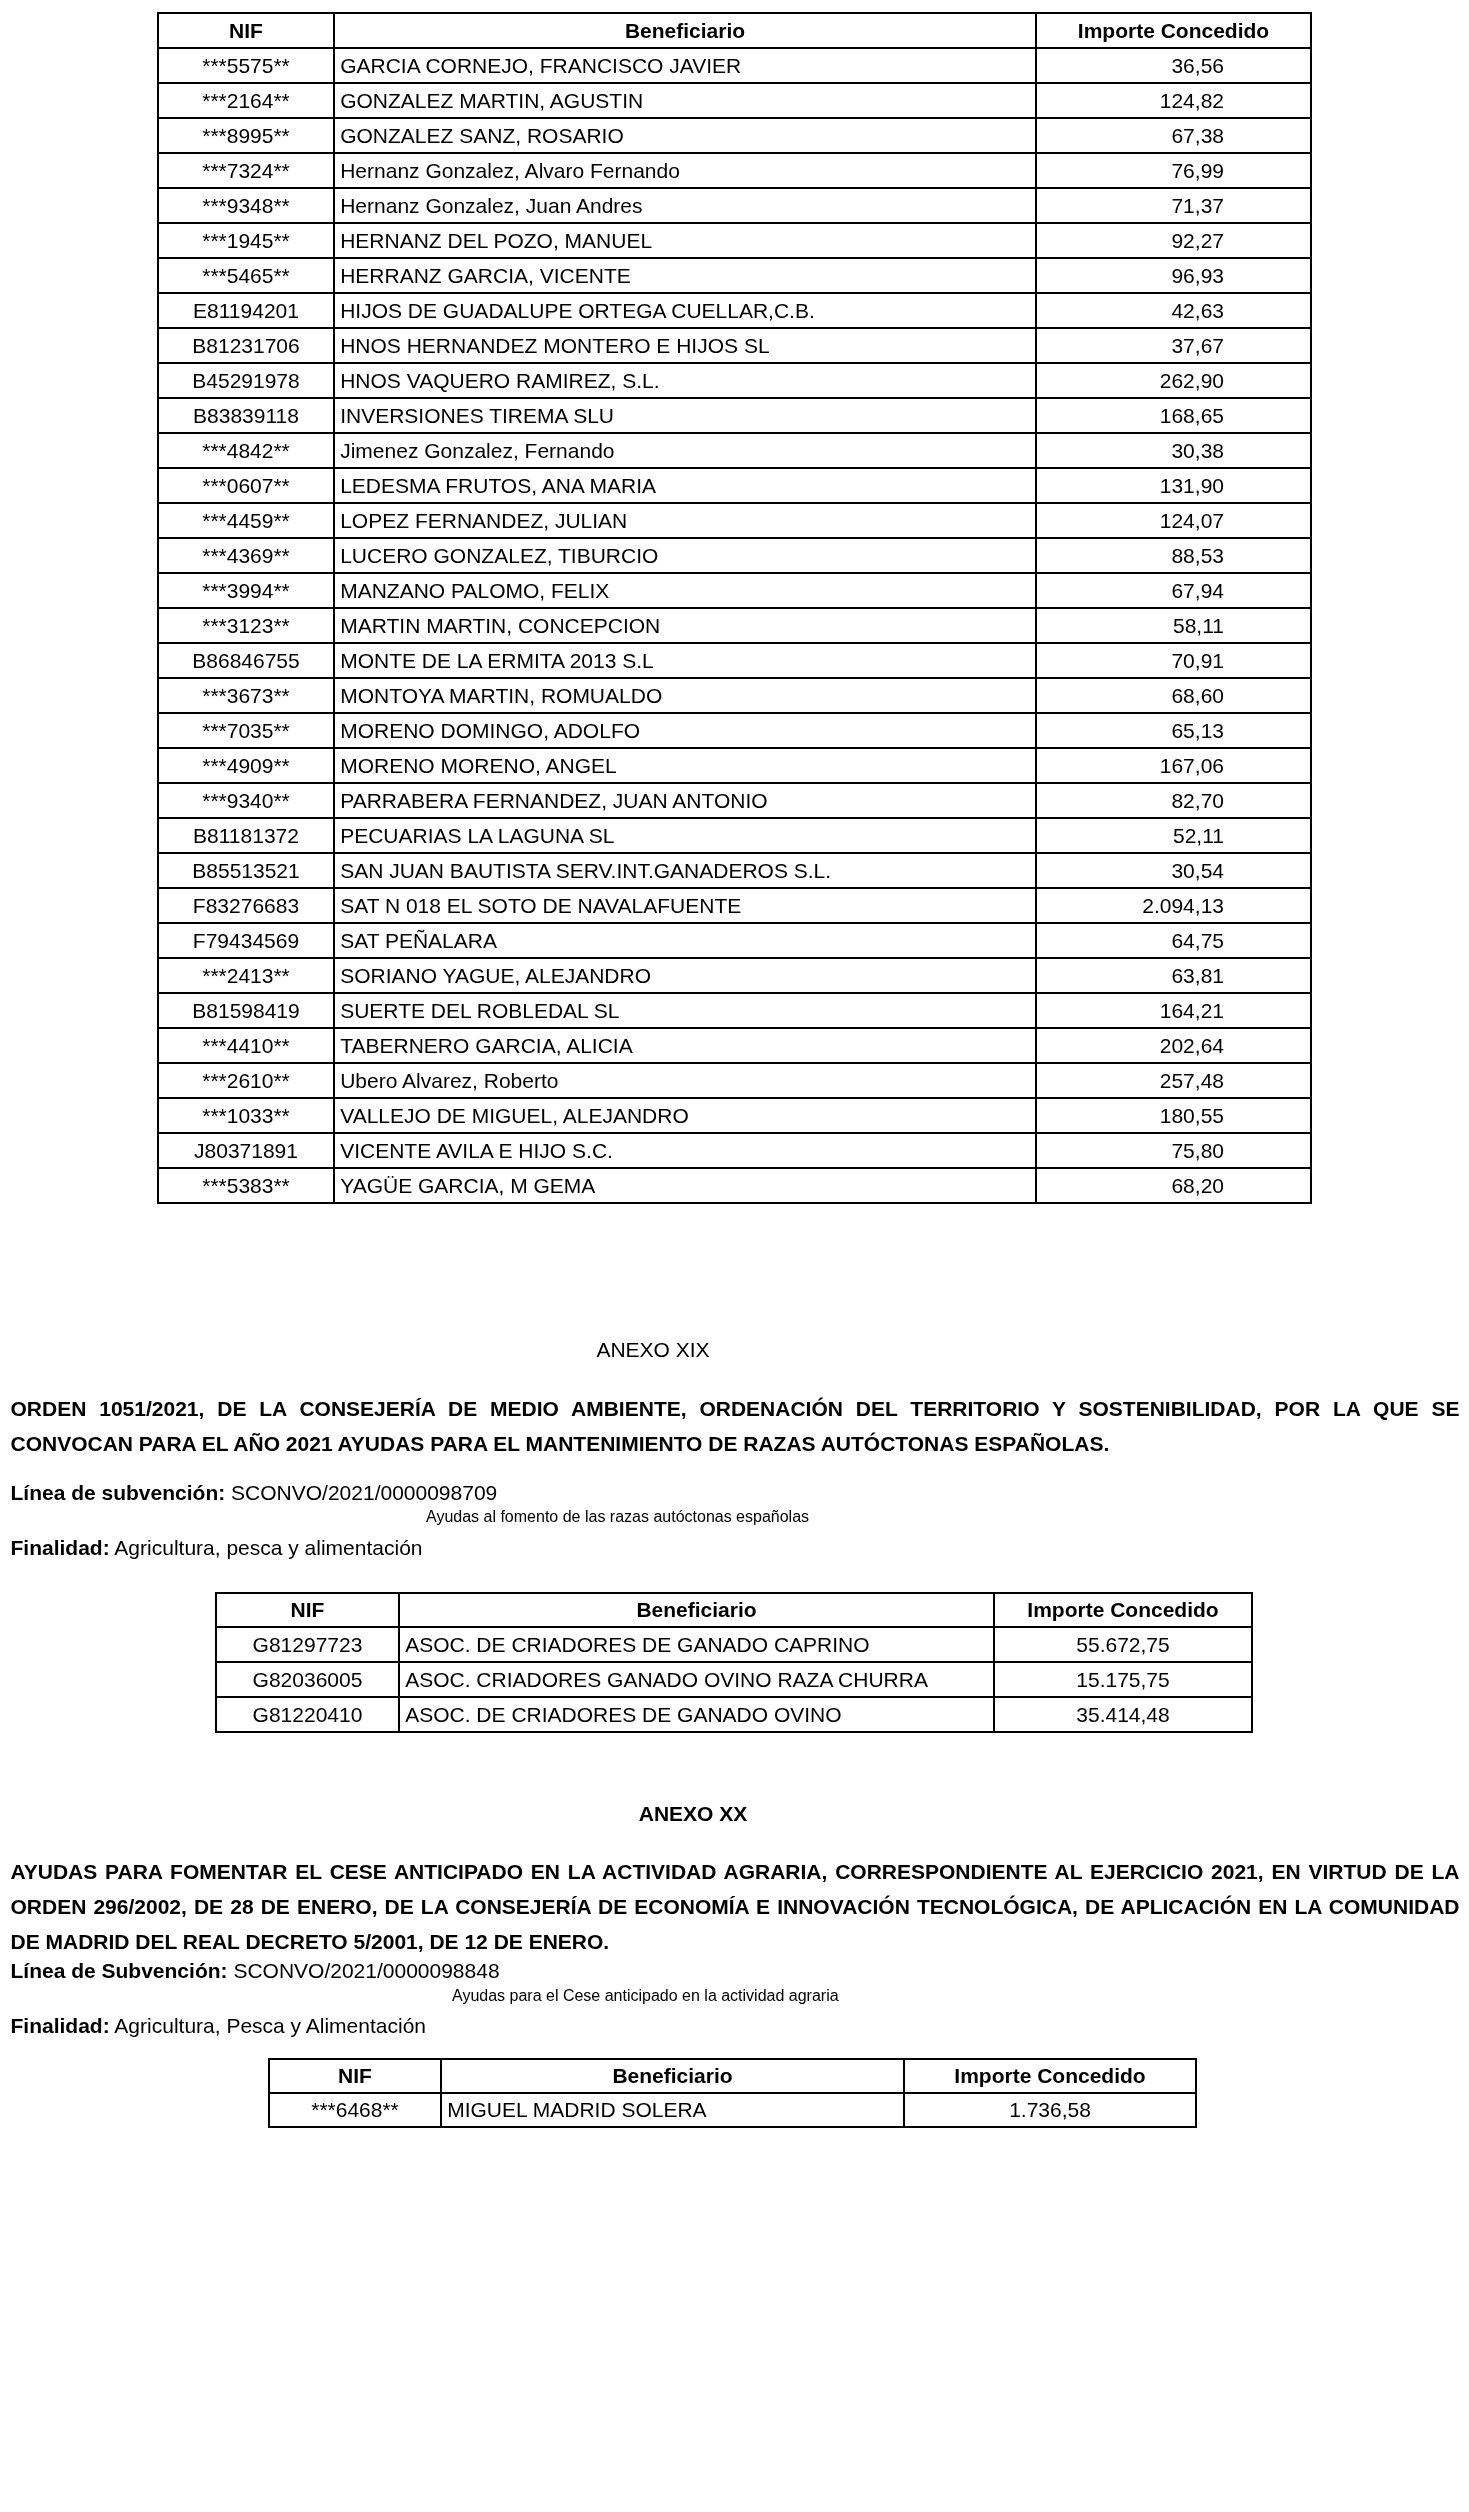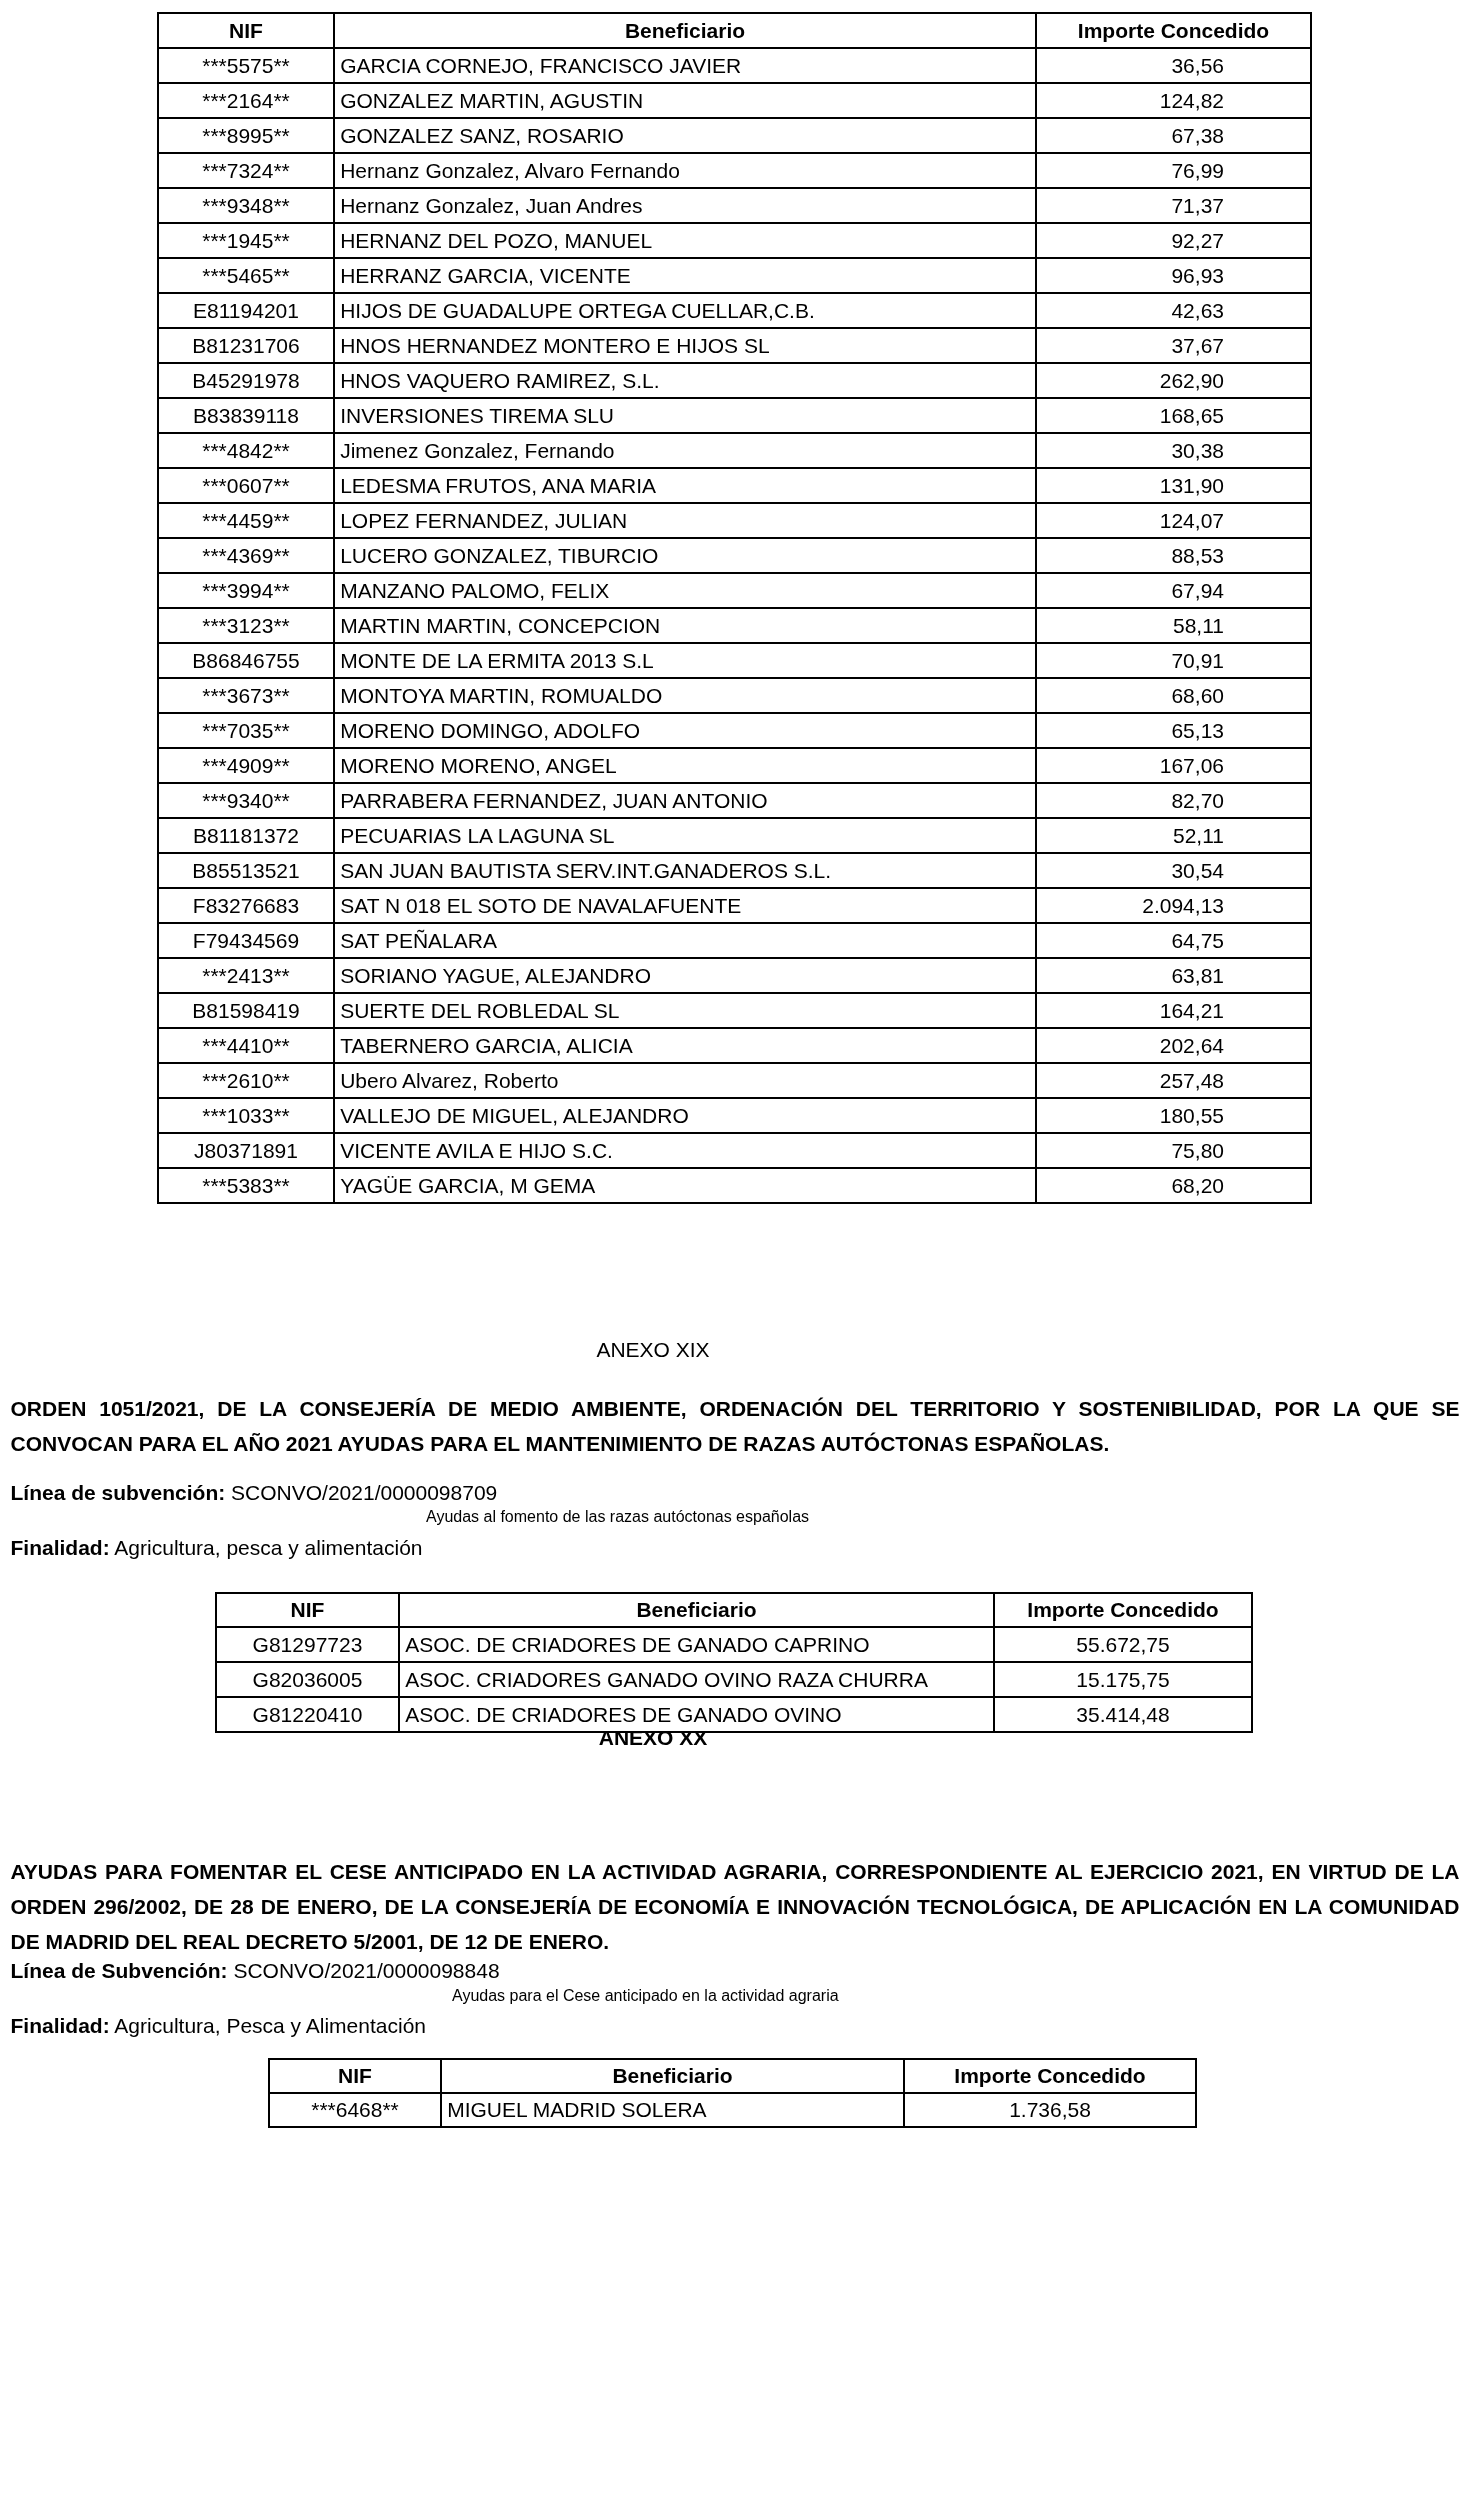--- a/index.html
+++ b/index.html
@@ -265,21 +265,21 @@
         <td class="amt-center">15.175,75</td>
       </tr>
       <tr>
         <td class="nif">G81220410</td>
         <td class="ben">ASOC. DE CRIADORES DE GANADO OVINO</td>
         <td class="amt-center">35.414,48</td>
       </tr>
     </tbody>
 </table>
 
-<div class="abs anexo bold" style="top:1726px;">ANEXO XX</div>
+<div class="abs anexo bold" style="top:1802px;padding-left:40px;">ANEXO XX</div>
 <div class="abs para" style="top:1854px;">AYUDAS PARA FOMENTAR EL CESE ANTICIPADO EN LA ACTIVIDAD AGRARIA, CORRESPONDIENTE AL EJERCICIO 2021, EN VIRTUD DE LA ORDEN 296/2002, DE 28 DE ENERO, DE LA CONSEJERÍA DE ECONOMÍA E INNOVACIÓN TECNOLÓGICA, DE APLICACIÓN EN LA COMUNIDAD DE MADRID DEL REAL DECRETO 5/2001, DE 12 DE ENERO.</div>
 <div class="abs line" style="top:1959px;">
   <b>Línea de Subvención:</b>
   <span>SCONVO/2021/0000098848</span>
 </div>
 <div class="abs sub" style="top:1987px; left:452px;">Ayudas para el Cese anticipado en la actividad agraria</div>
 <div class="abs line" style="top:2014px;">
   <b>Finalidad:</b>
   <span>Agricultura, Pesca y Alimentación</span>
 </div>

